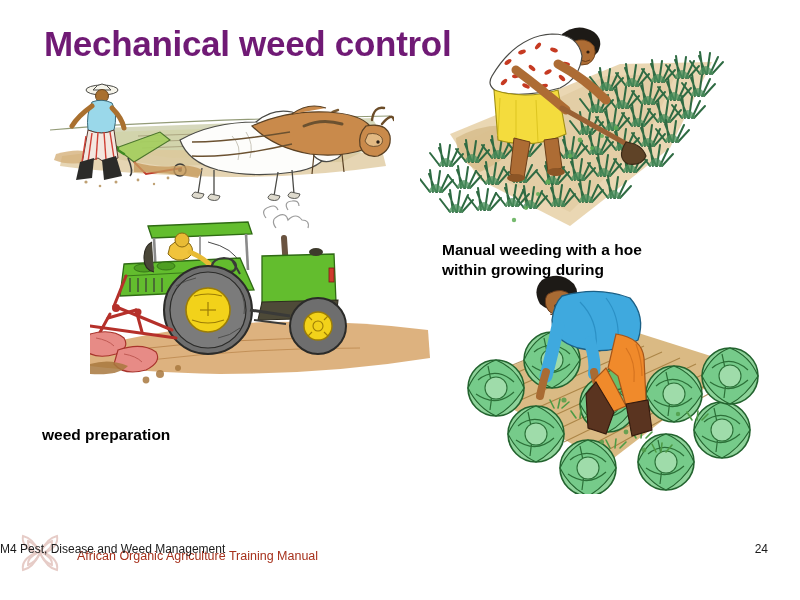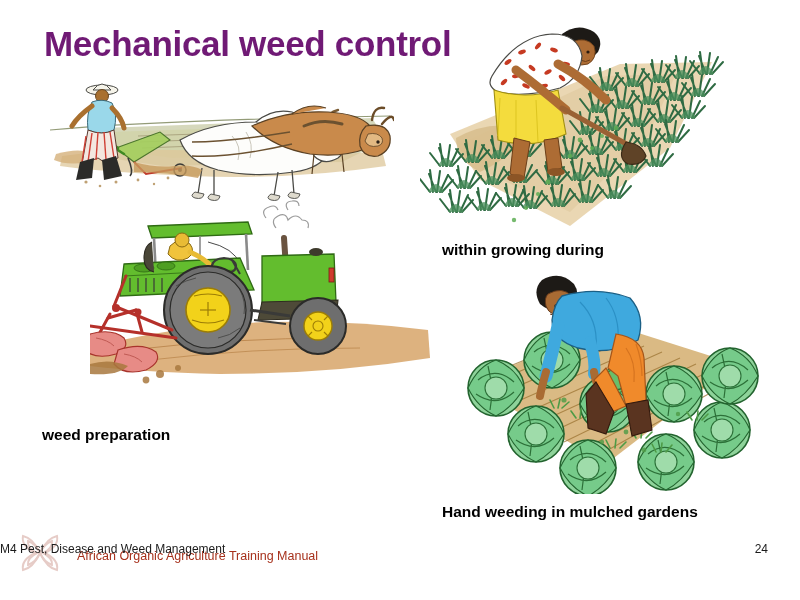--- a/index.html
+++ b/index.html
@@ -502,30 +502,28 @@
         <path d="M196 76 q10 14 8 34 M206 72 q6 16 6 32" stroke="#d5731f" stroke-width="1.2" fill="none"></path>
         <path d="M176 96 L196 134 L182 140 L164 108 Z" fill="#f08a2b" stroke="#a4551a" stroke-width="1.2"></path>
 
         <path d="M166 110 L184 140 L176 162 L158 156 L156 122 Z" fill="#5a3420" stroke="#33190d" stroke-width="1.1"></path>
         <path d="M196 132 L218 128 L222 158 L202 164 Z" fill="#5a3420" stroke="#33190d" stroke-width="1.1"></path>
       </g>
     </svg>
   </div>
 
   <div class="caption" id="caption-hoe">
+    <span class="line">Manual weeding with a hoe</span>
     <span class="line">within growing during</span>
   </div>
 
   <div class="caption" id="caption-plough">
     <span class="line">weed preparation</span>
   </div>
 
-  <div class="caption" id="caption-hand">
-    <span class="line">Hand weeding in mulched gardens</span>
-  </div>
 
   <div class="footer">
     <div class="footer-logo">
       <svg viewBox="0 0 46 46" width="46" height="46">
         <g fill="none" stroke="#c98f84" stroke-width="2">
           <path d="M6 6 q10 2 17 17 q7 -15 17 -17 q2 10 -12 17 q14 7 12 17 q-10 -2 -17 -17 q-7 15 -17 17 q-2 -10 12 -17 q-14 -7 -12 -17 Z"></path>
           <path d="M11 11 q8 3 12 12 q4 -9 12 -12 q1 7 -9 12 q10 5 9 12 q-8 -3 -12 -12 q-4 9 -12 12 q-1 -7 9 -12 q-10 -5 -9 -12 Z"></path>
         </g>
       </svg>
     </div>

